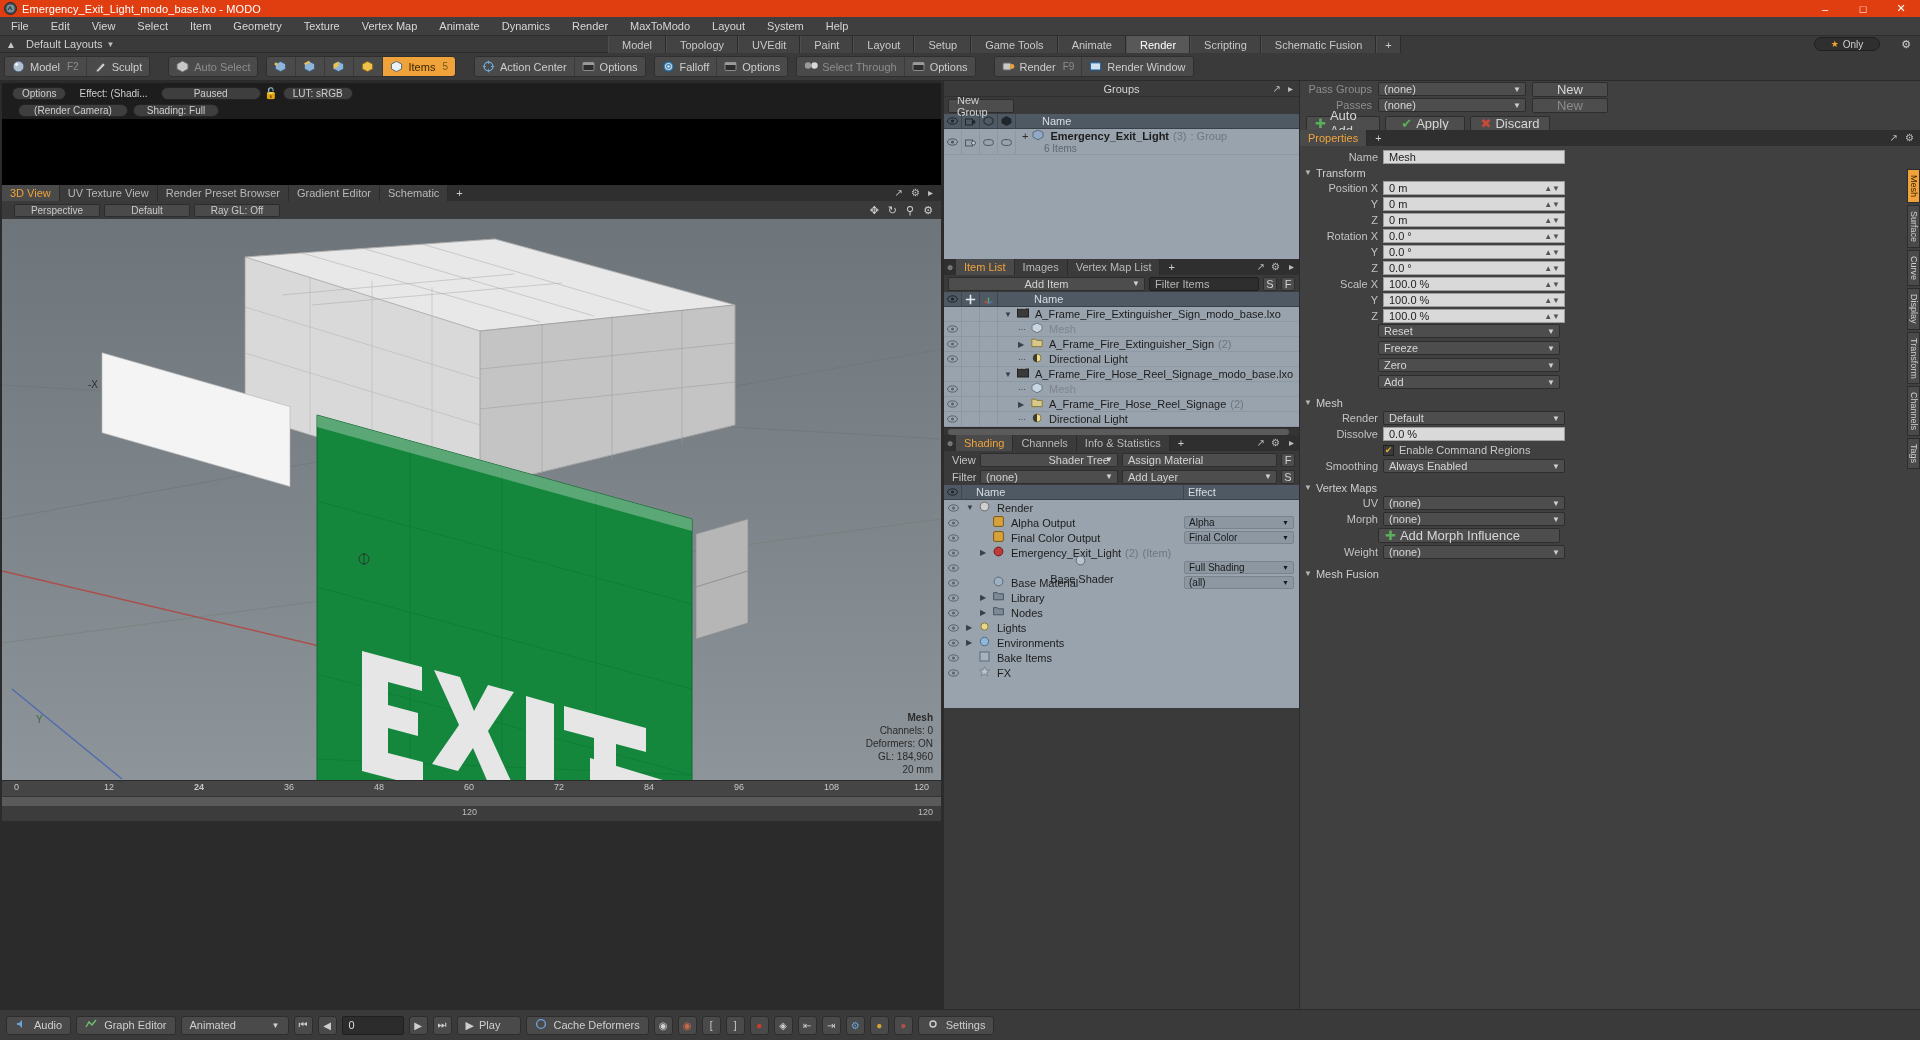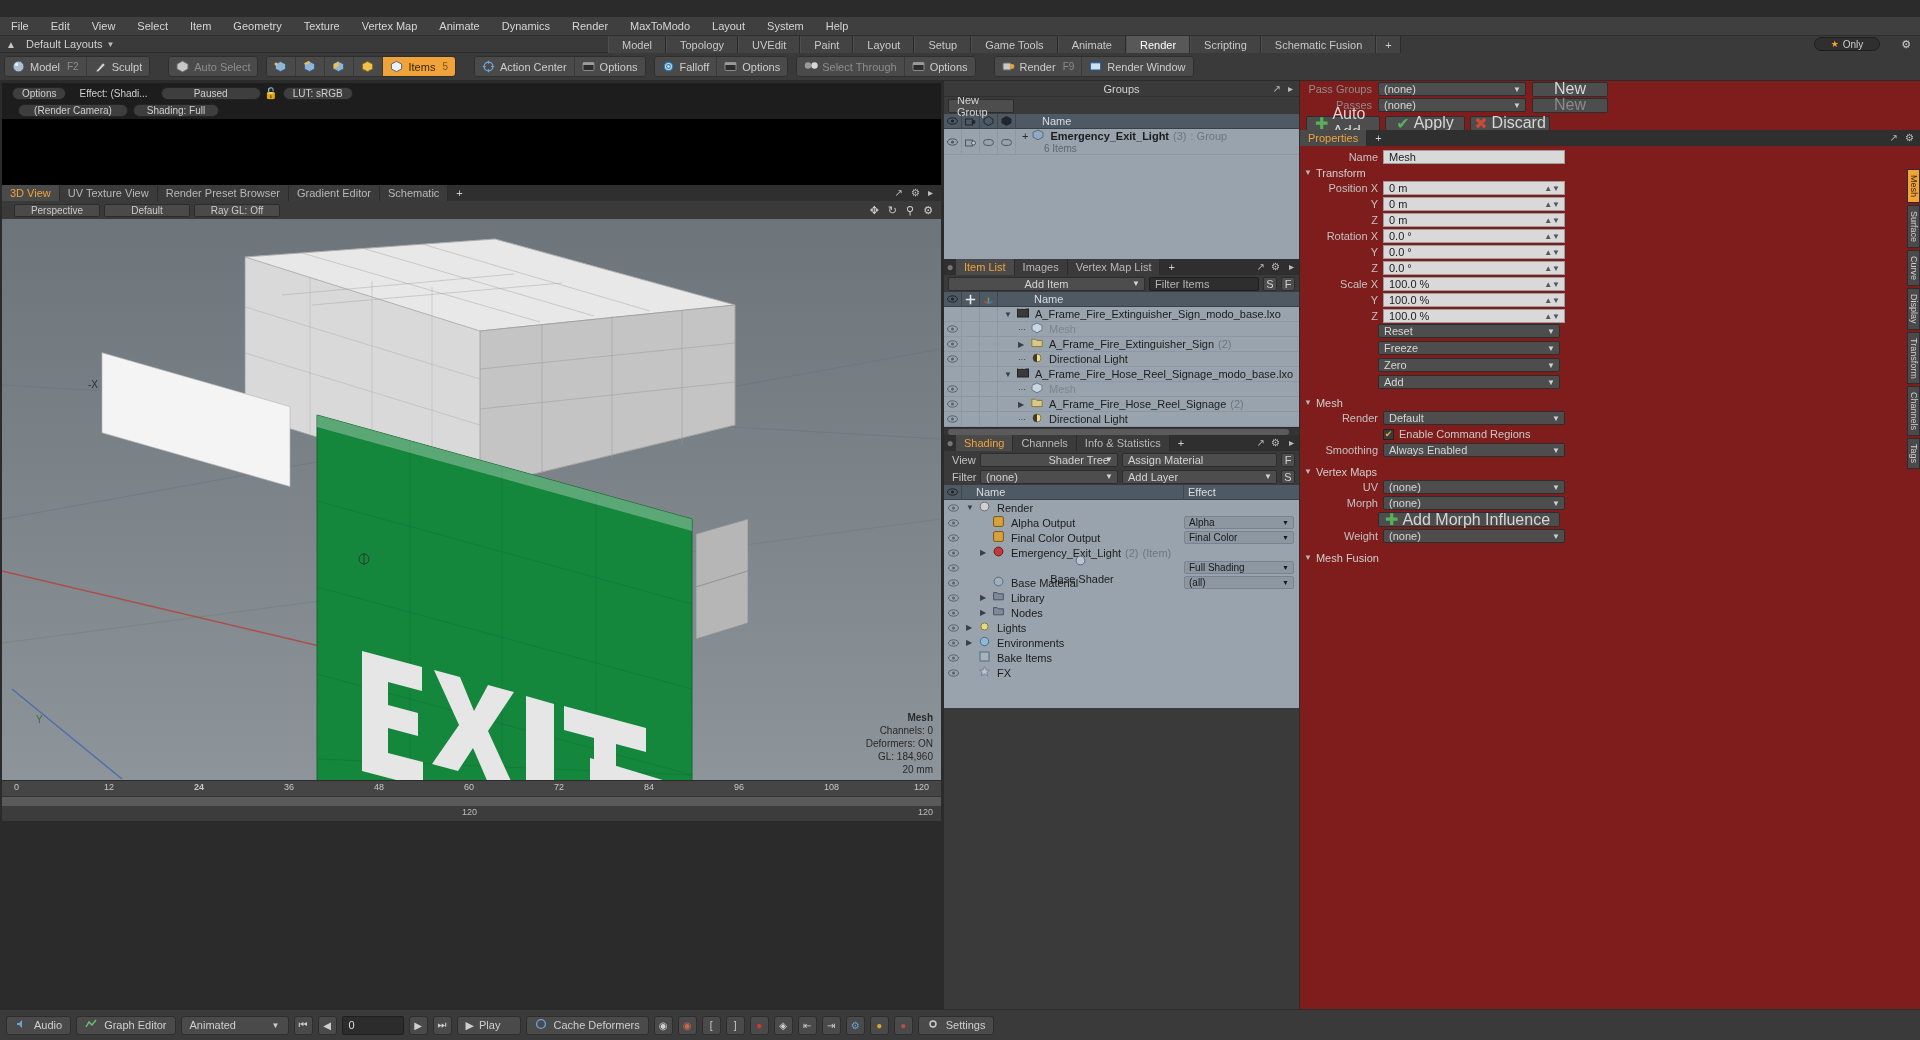--- a/index.html
+++ b/index.html
@@ -200,49 +200,63 @@
 
   
   .strow{height:15px;display:flex;align-items:center;font-size:11px;color:#1c1c1c;}
   .strow .eye{width:18px;display:flex;align-items:center;justify-content:center;}
   .strow .nm{flex:1;display:flex;align-items:center;gap:4px;white-space:nowrap;overflow:hidden;}
   .strow .eff{width:115px;display:flex;align-items:center;}
   .effbox{height:13px;width:110px;background:#8d97a1;border:1px solid #79838d;border-radius:2px;
           display:flex;align-items:center;justify-content:space-between;padding:0 4px;color:#17191c;font-size:10px;}
 
   
-  .rightcol{position:absolute;left:1300px;top:81px;width:620px;height:928px;background:#7f1d1d;}
+  .rightcol{position:absolute;left:1300px;top:81px;width:620px;height:928px;background:#404040;}
   .prow{height:16px;display:flex;align-items:center;gap:5px;padding-left:6px;}
   .plabel{width:72px;text-align:right;color:#c2c2c2;font-size:11px;}
   .pfield{height:14px;flex:1;background:#d9d9d9;border:1px solid #9d9d9d;color:#1c1c1c;font-size:11px;
           display:flex;align-items:center;padding-left:5px;position:relative;}
   .pfield .caret{position:absolute;right:4px;color:#555;font-size:8px;}
   .pdrop{height:14px;flex:1;background:#4d4d4d;border:1px solid #2d2d2d;color:#d6d6d6;font-size:11px;
          display:flex;align-items:center;padding-left:5px;position:relative;border-radius:2px;}
   .pdrop .caret{position:absolute;right:4px;color:#cfcfcf;font-size:8px;}
   .sechdr{height:15px;display:flex;align-items:center;gap:4px;color:#cfcfcf;font-size:11px;padding-left:4px;}
   .tri{font-size:8px;color:#b5b5b5;}
   .topprop{height:16px;display:flex;align-items:center;gap:6px;padding-left:6px;color:#8d8d8d;font-size:11px;}
   .btnrow{display:flex;align-items:center;gap:5px;padding-left:6px;height:17px;}
-  .abtn{height:15px;background:#4d4d4d;border:1px solid #2d2d2d;border-radius:2px;color:#d6d6d6;font-size:16px;
+  .abtn{height:15px;background:#4d4d4d;border:1px solid #2d2d2d;border-radius:2px;color:#d6d6d6;font-size:13px;
         display:flex;align-items:center;justify-content:center;gap:4px;padding:0 8px;}
   .vtabstrip{position:absolute;right:0;top:88px;width:13px;}
   .vtabstrip div{
     width:13px;background:#4a4a4a;border:1px solid #2d2d2d;color:#cfcfcf;font-size:9px;
     writing-mode:vertical-rl; text-orientation:mixed; display:flex;align-items:center;justify-content:center;
     padding:5px 0; margin-bottom:2px;
   }
   .vtabstrip div.active{background:#f0a33a;color:#3a2400;}
   .propstabs{height:16px;background:#2f2f2f;display:flex;align-items:stretch;position:relative;}
 </style>
 </head>
 <body>
 
 <div class="app">
 
+  <div class="titlebar">
+    <div class="tb-icon">
+      <svg width="9" height="9" viewBox="0 0 9 9">
+          <circle cx="4.5" cy="4.5" r="4" fill="#7d8e96"></circle>
+          <path d="M2 6 L4 3 L6 6" stroke="#2b3a42" stroke-width="1.2" fill="none"></path>
+        </svg>
+    </div>
+    <div class="tb-title">Emergency_Exit_Light_modo_base.lxo - MODO</div>
+    <div class="tb-buttons">
+      <div class="tb-btn">–</div>
+      <div class="tb-btn">□</div>
+      <div class="tb-btn close">✕</div>
+    </div>
+  </div>
 
   <div class="menubar" id="menubar">
       <div class="mi">File</div>
       <div class="mi">Edit</div>
       <div class="mi">View</div>
       <div class="mi">Select</div>
       <div class="mi">Item</div>
       <div class="mi">Geometry</div>
       <div class="mi">Texture</div>
       <div class="mi">Vertex Map</div>
@@ -1277,20 +1291,24 @@
       <span>Mesh</span>
     </div>
     <div class="prow">
       <span class="plabel">Render</span>
       <div class="pdrop" style="max-width:182px;">
         <span>Default</span>
         <span class="caret">▼</span>
       </div>
     </div>
     <div class="prow">
+      <span class="plabel">Dissolve</span>
+      <div class="pfield" style="max-width:182px;">0.0 %</div>
+    </div>
+    <div class="prow">
       <span class="plabel"></span>
       <div style="display:flex;align-items:center;gap:5px;">
         <span style="width:11px;height:11px;background:#3a3a3a;border:1px solid #222;display:flex;align-items:center;justify-content:center;color:#e0a83a;font-size:9px;">✔</span>
         <span>Enable Command Regions</span>
       </div>
     </div>
     <div class="prow">
       <span class="plabel">Smoothing</span>
       <div class="pdrop" style="max-width:182px;">
         <span>Always Enabled</span>

